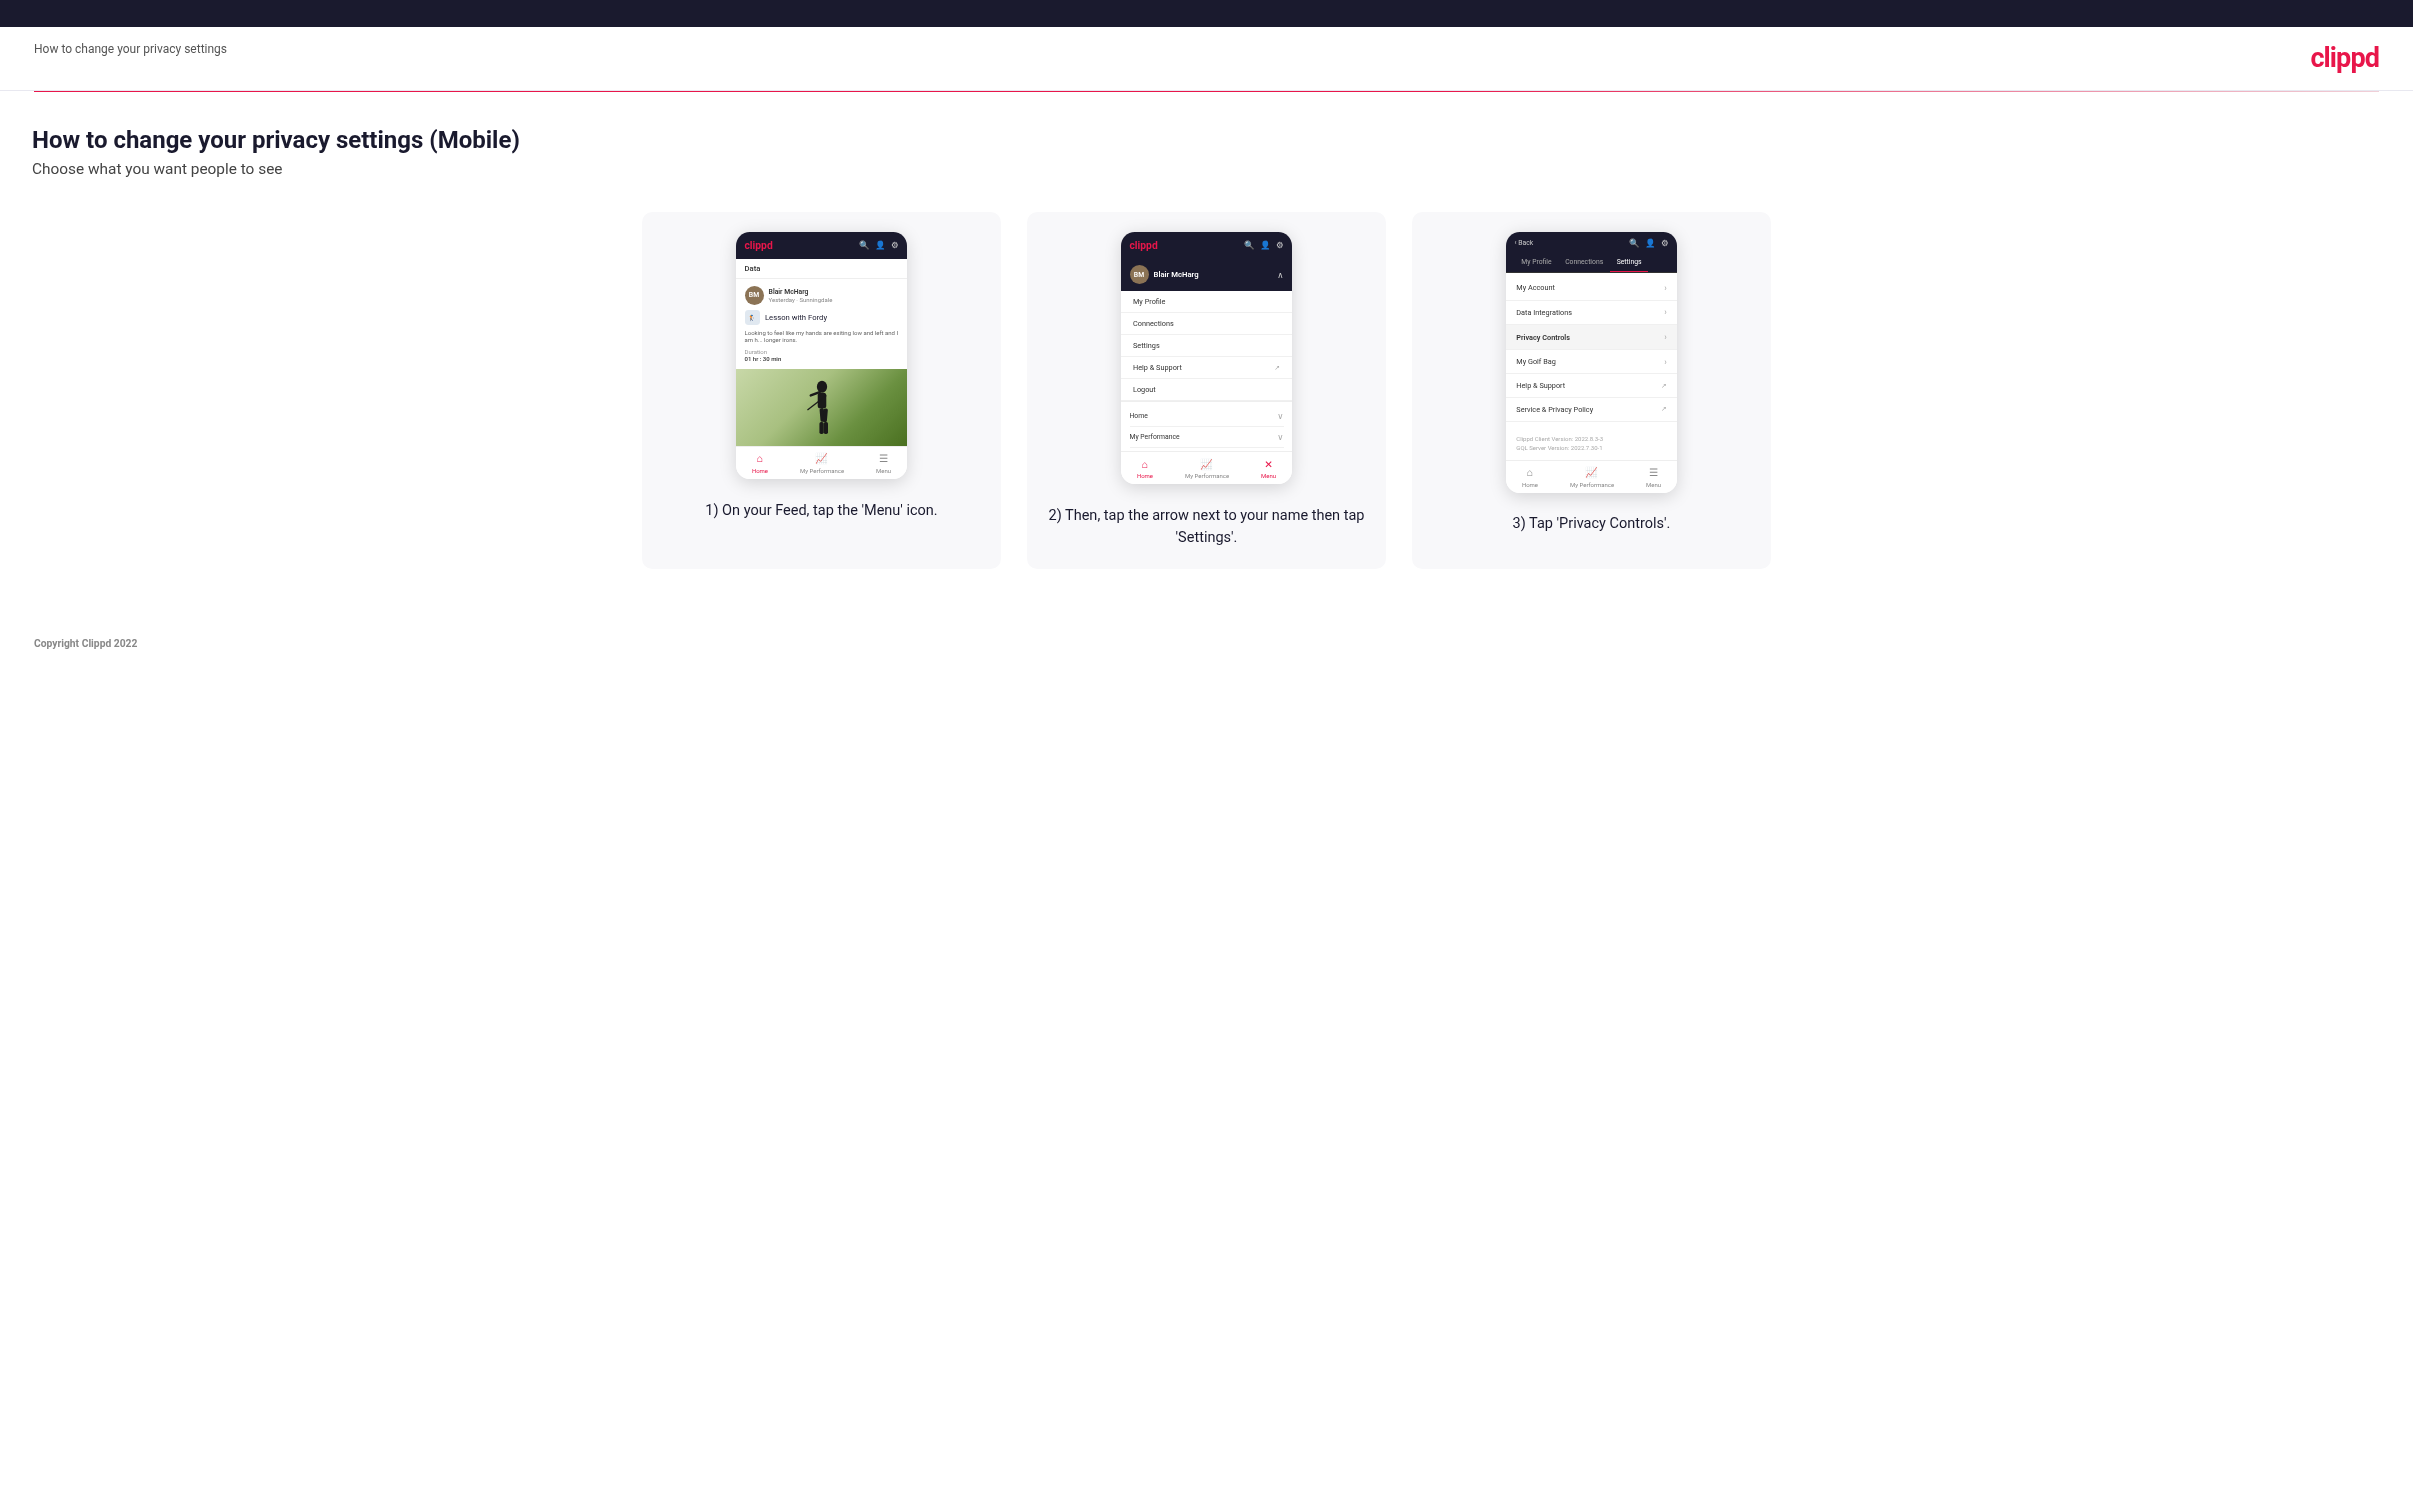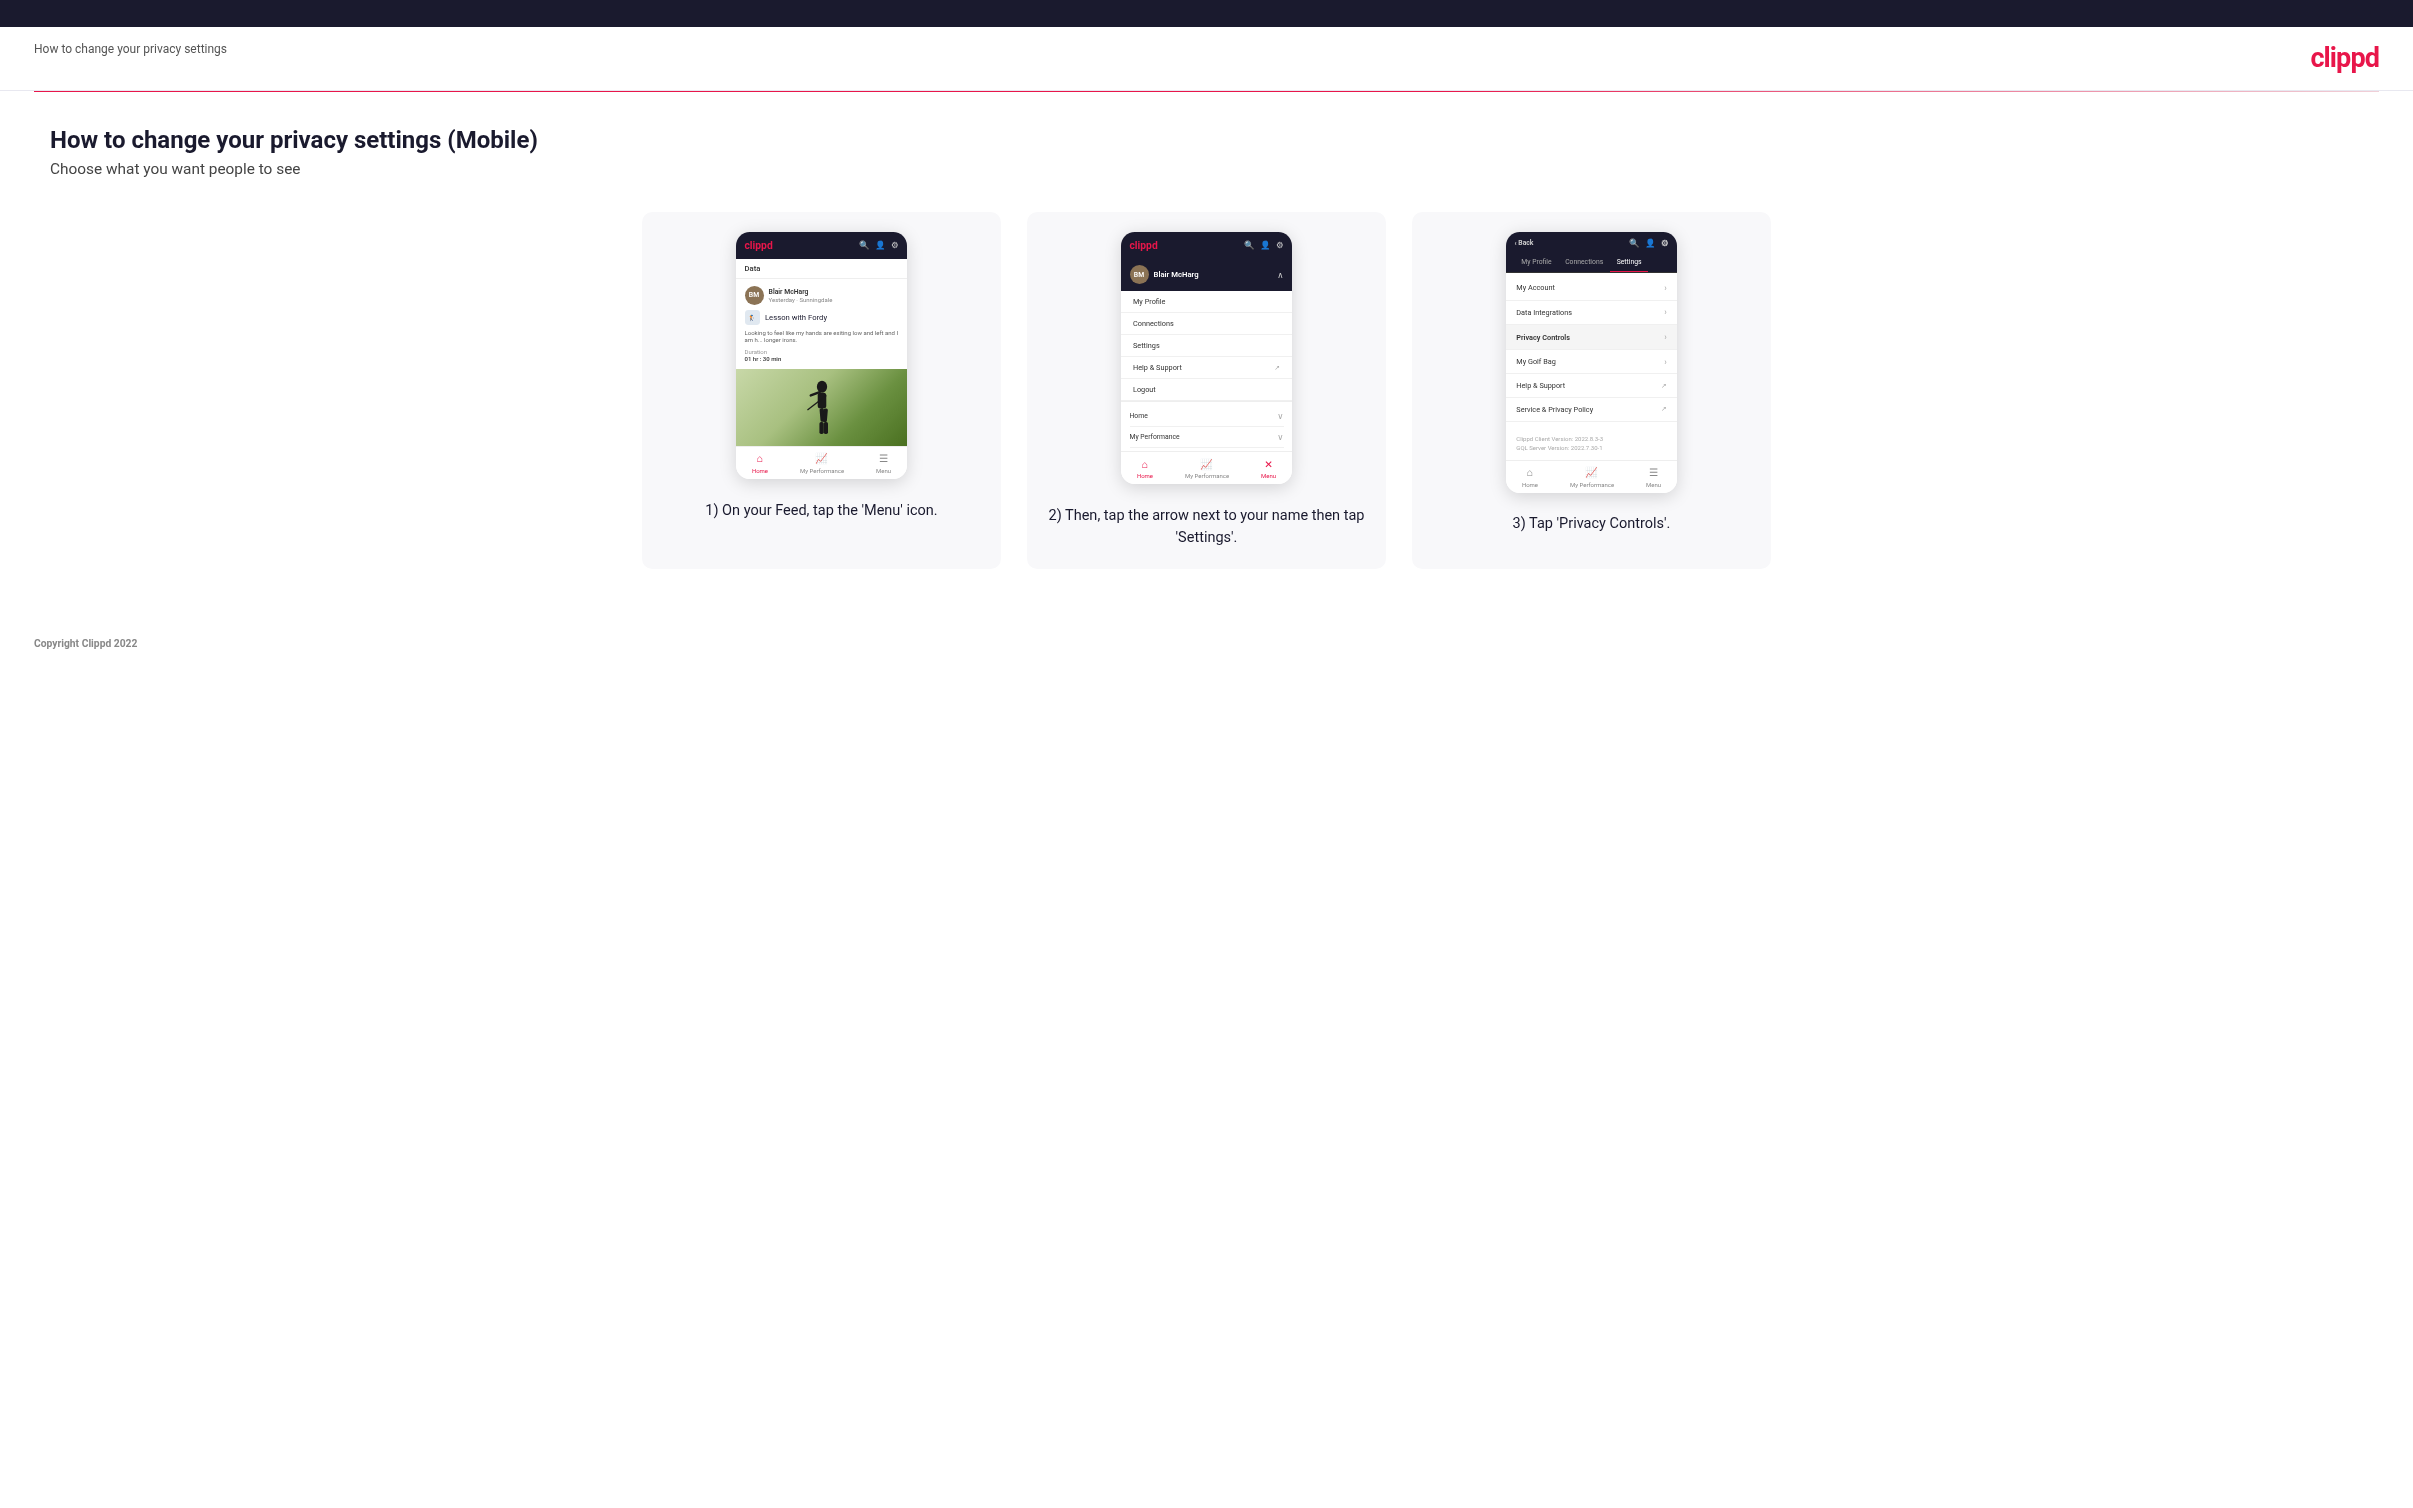--- a/index.html
+++ b/index.html
@@ -38,21 +38,21 @@
 
     
     .header-line {
       height: 1.7px;
       background: linear-gradient(to right, #e8164a 60%, #f0d0d8 100%);
       margin: 0 34px;
     }
 
     
     .main {
-      padding: 34px 50px 51px;
+      padding: 34px 32px 51px;
     }
 
     .page-heading {
       font-size: 24px;
       font-weight: 700;
       color: #1a1a2e;
       margin-bottom: 5.1px;
     }
 
     .page-subtitle {
@@ -308,21 +308,20 @@
       color: #aaa;
       font-size: 8.5px;
     }
 
     
     .phone3-header {
       background: #1a1a2e;
       padding: 6px 8.5px;
       display: flex;
       justify-content: space-between;
-      font-weight: bold;
     }
 
     .back-btn {
       color: #ccc;
       font-size: 6.8px;
       display: flex;
       align-items: center;
       gap: 2.6px;
     }
 

